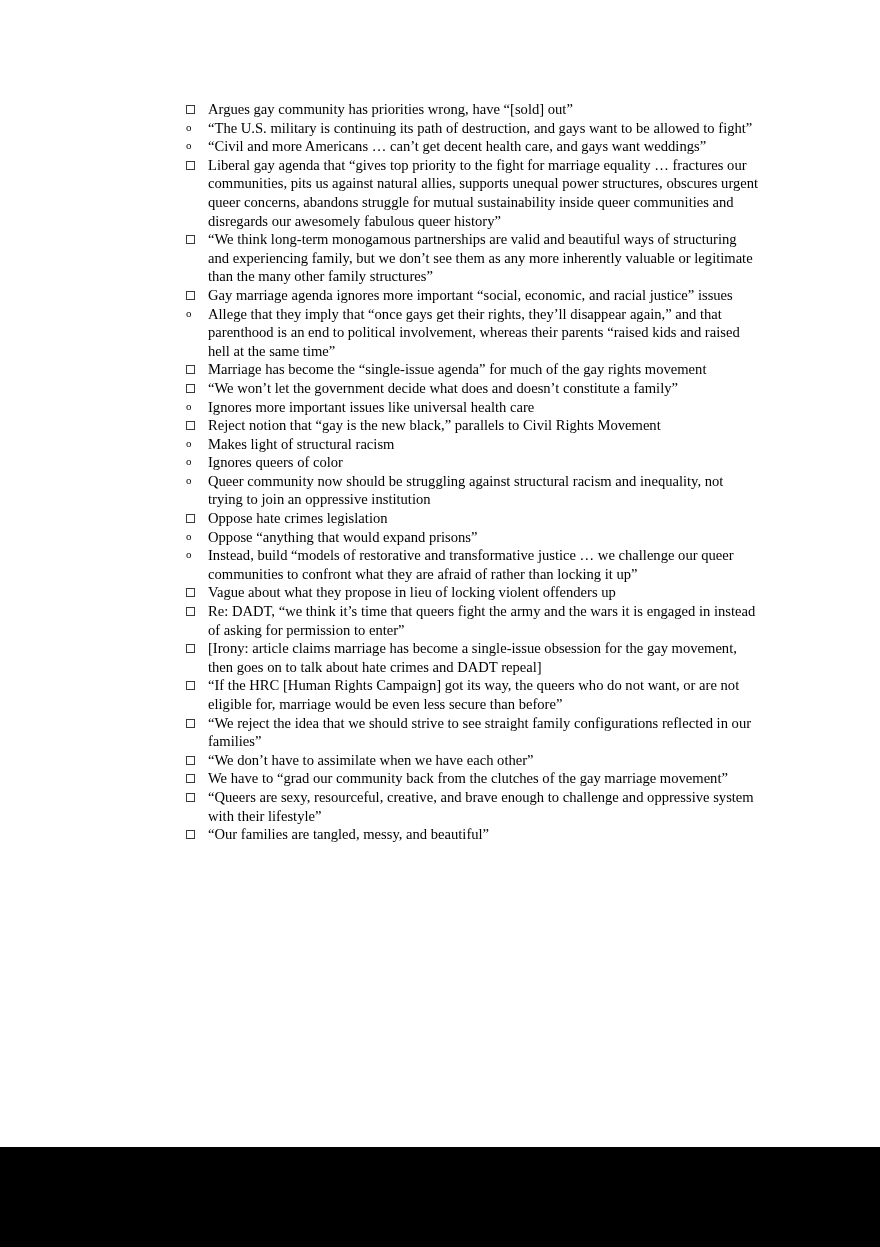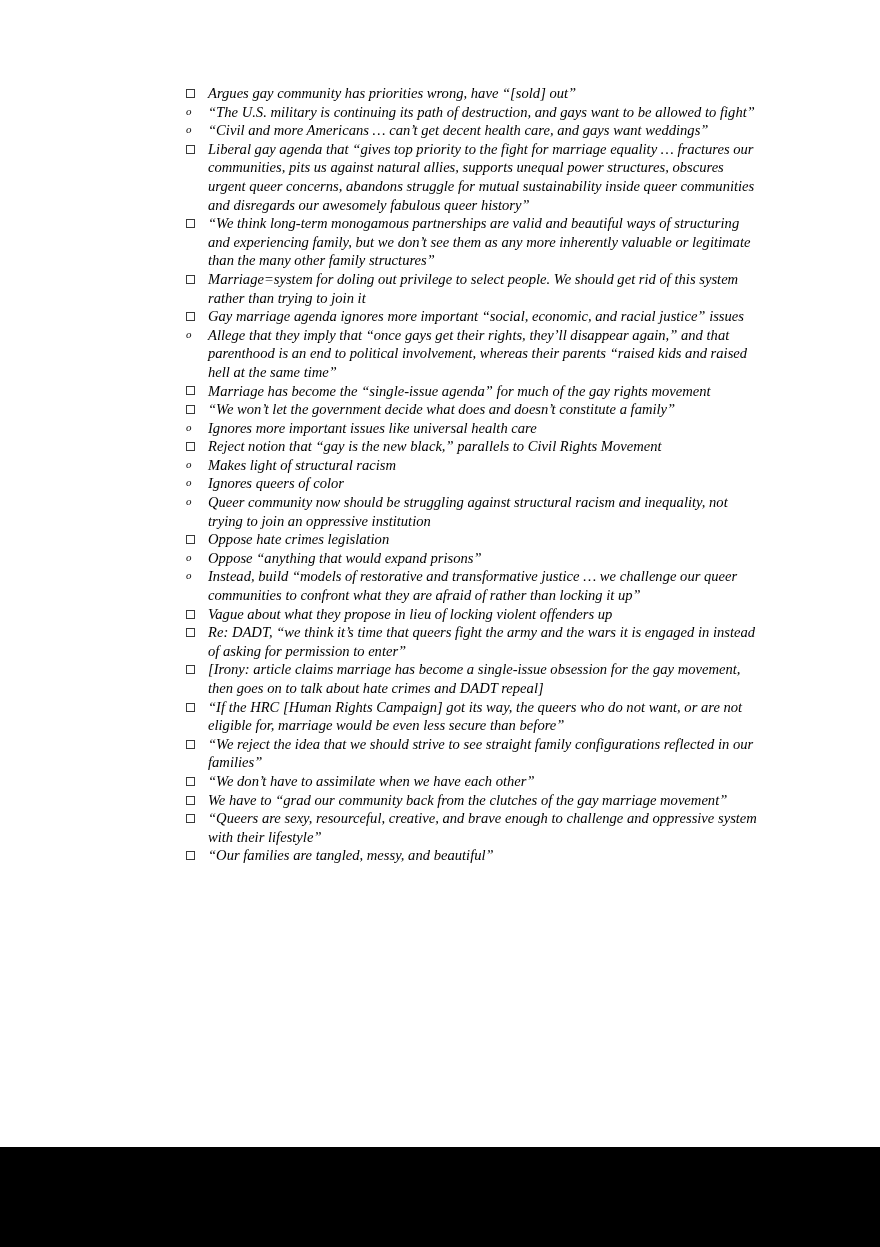--- a/index.html
+++ b/index.html
@@ -12,23 +12,22 @@
     width: 880px;
     height: 1247px;
     background: #ffffff;
     overflow: hidden;
     font-family: "Liberation Serif", "DejaVu Serif", serif;
     color: #000000;
   }
   .content {
     position: absolute;
     left: 180px;
-    top: 84px;
+    top: 100px;
     width: 580px;
-    font-style: italic;
   }
   ul.outline {
     list-style: none;
     margin: 0;
     padding: 0;
   }
   ul.outline li {
     position: relative;
     font-size: 14.6px;
     line-height: 1.275;
@@ -90,21 +89,20 @@
 <body>
 
 <div class="page">
   <div class="content">
     <ul class="outline" id="outline-root">
         <li class="lvl1"><span class="marker"><span class="sq"></span></span><span class="text">Argues gay community has priorities wrong, have “[sold] out”</span></li>
         <li class="lvl2"><span class="marker">o</span><span class="text">“The U.S. military is continuing its path of destruction, and gays want to be allowed to fight”</span></li>
         <li class="lvl2"><span class="marker">o</span><span class="text">“Civil and more Americans … can’t get decent health care, and gays want weddings”</span></li>
         <li class="lvl1"><span class="marker"><span class="sq"></span></span><span class="text">Liberal gay agenda that “gives top priority to the fight for marriage equality … fractures our communities, pits us against natural allies, supports unequal power structures, obscures urgent queer concerns, abandons struggle for mutual sustainability inside queer communities and disregards our awesomely fabulous queer history”</span></li>
         <li class="lvl1"><span class="marker"><span class="sq"></span></span><span class="text">“We think long-term monogamous partnerships are valid and beautiful ways of structuring and experiencing family, but we don’t see them as any more inherently valuable or legitimate than the many other family structures”</span></li>
-        <li class="lvl1"><span class="marker"><span class="sq"></span></span><span class="text">Marriage=system for doling out privilege to select people. We should get rid of this system rather than trying to join it</span></li>
         <li class="lvl1"><span class="marker"><span class="sq"></span></span><span class="text">Gay marriage agenda ignores more important “social, economic, and racial justice” issues</span></li>
         <li class="lvl2"><span class="marker">o</span><span class="text">Allege that they imply that “once gays get their rights, they’ll disappear again,” and that parenthood is an end to political involvement, whereas their parents “raised kids and raised hell at the same time”</span></li>
         <li class="lvl1"><span class="marker"><span class="sq"></span></span><span class="text">Marriage has become the “single-issue agenda” for much of the gay rights movement</span></li>
         <li class="lvl1"><span class="marker"><span class="sq"></span></span><span class="text">“We won’t let the government decide what does and doesn’t constitute a family”</span></li>
         <li class="lvl2"><span class="marker">o</span><span class="text">Ignores more important issues like universal health care</span></li>
         <li class="lvl1"><span class="marker"><span class="sq"></span></span><span class="text">Reject notion that “gay is the new black,” parallels to Civil Rights Movement</span></li>
         <li class="lvl2"><span class="marker">o</span><span class="text">Makes light of structural racism</span></li>
         <li class="lvl2"><span class="marker">o</span><span class="text">Ignores queers of color</span></li>
         <li class="lvl2"><span class="marker">o</span><span class="text">Queer community now should be struggling against structural racism and inequality, not trying to join an oppressive institution</span></li>
         <li class="lvl1"><span class="marker"><span class="sq"></span></span><span class="text">Oppose hate crimes legislation</span></li>

